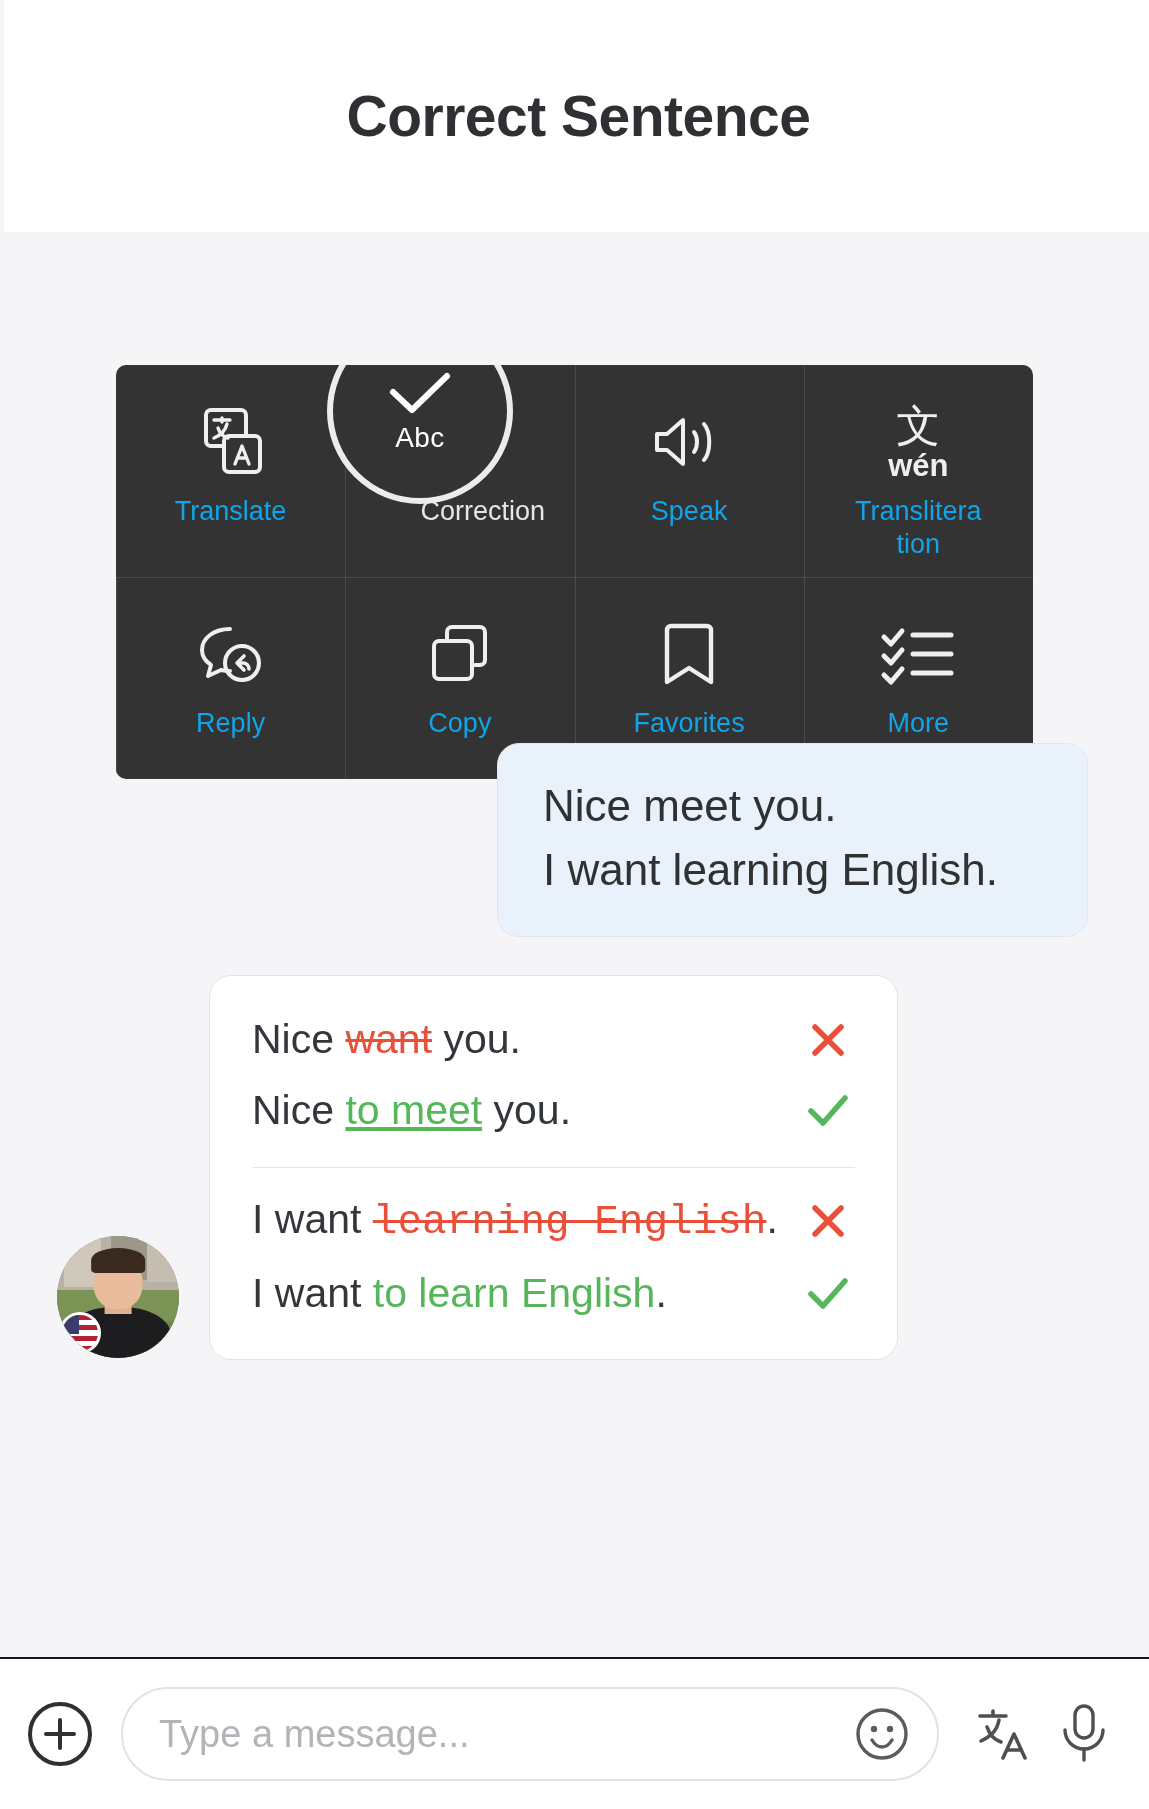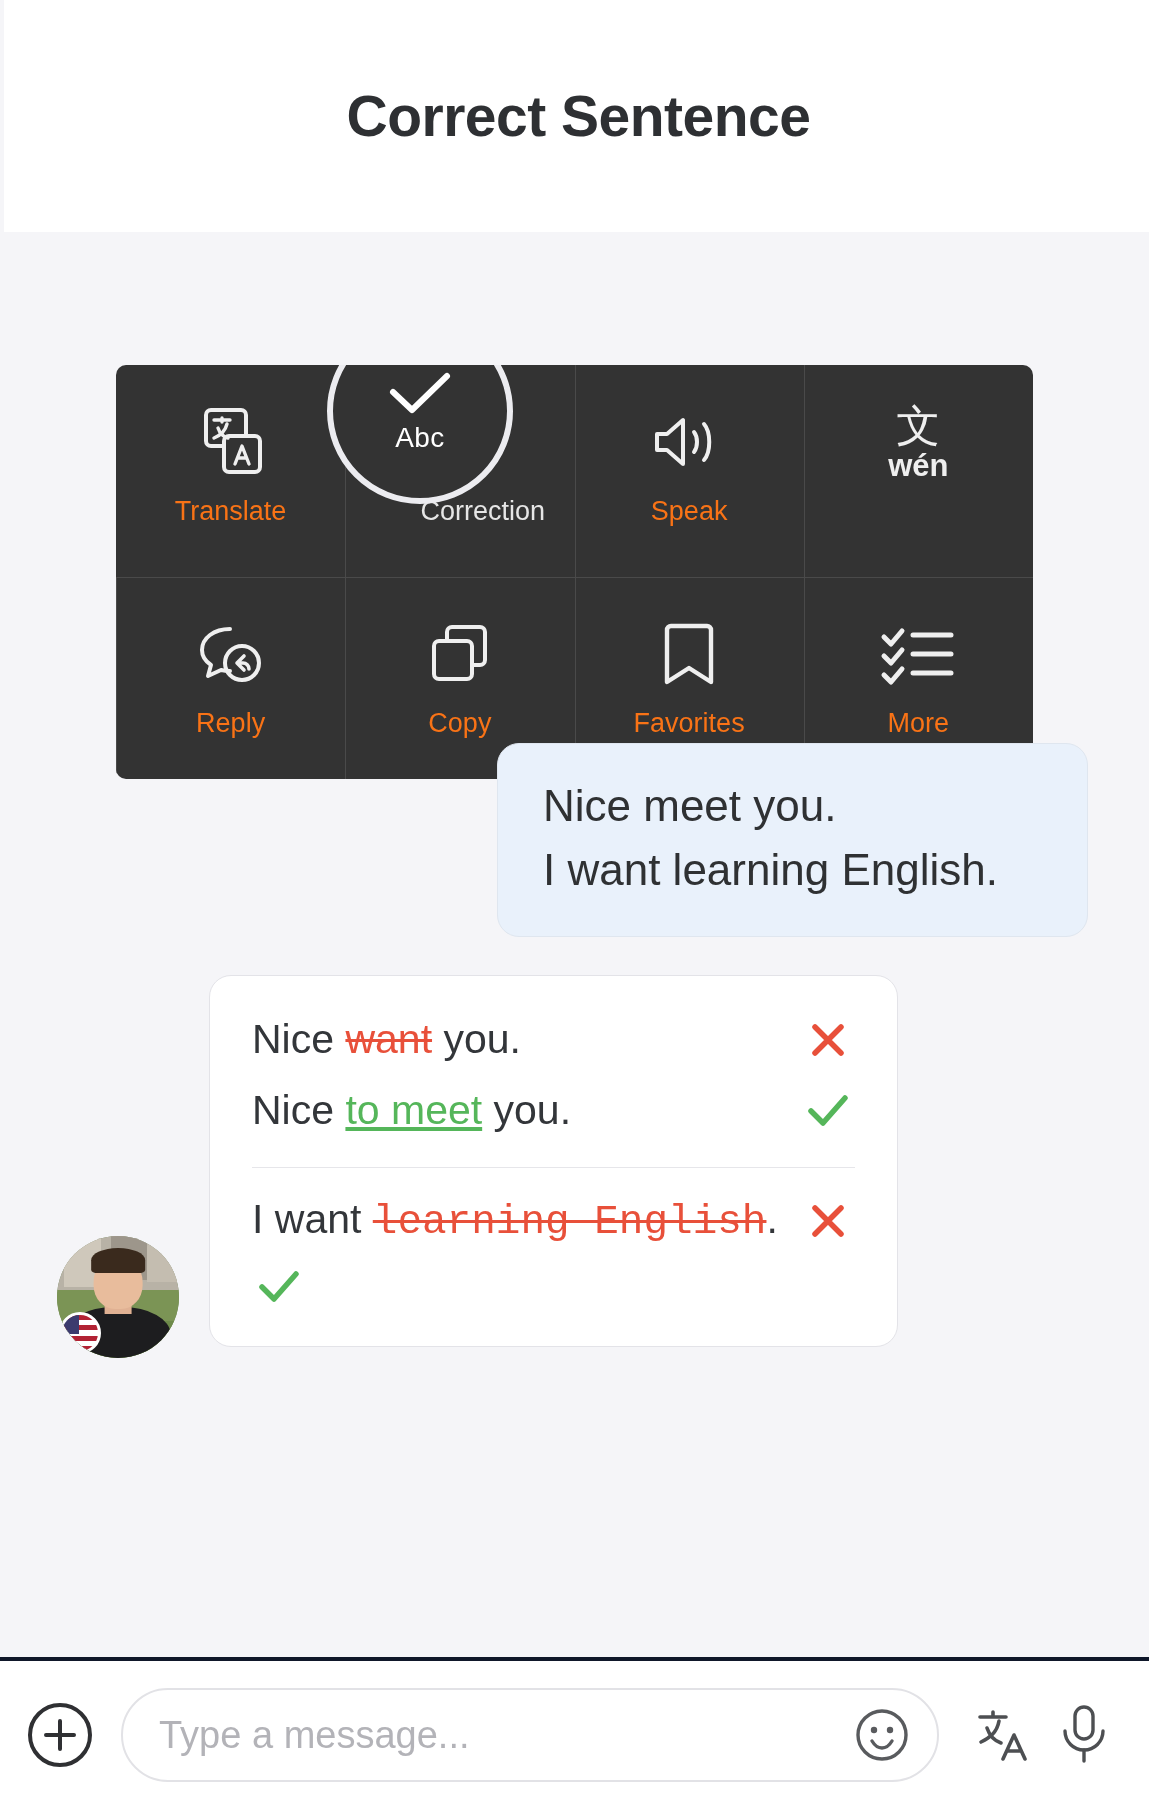--- a/index.html
+++ b/index.html
@@ -53,21 +53,21 @@
   .ctx-item.row2::before { top: 0; }
   .ctx-row2-line {
     position: absolute; left: 0; right: 0; top: 212px; height: 1px;
     background: #4a4a4a;
   }
   .ctx-icon {
     height: 78px; display: flex; align-items: center; justify-content: center;
     color: #efefef;
   }
   .ctx-label {
-    margin-top: 14px; font-size: 27px; color: #f97316; text-align: center;
+    margin-top: 14px; font-size: 27px; color: #0ea5e9; text-align: center;
     line-height: 1.24; max-width: 180px;
   }
   .ctx-item.active .ctx-label { color: #e6e6e6; margin-left: 46px; }
 
   
   .ctx-highlight {
     position: absolute;
     left: 211px; top: -47px;
     width: 186px; height: 186px;
     border-radius: 50%;
@@ -164,21 +164,21 @@
   .av-flag .stripes { position:absolute; inset:0; background:
      repeating-linear-gradient(to bottom, #b22234 0 14.28%, #ffffff 14.28% 28.57%); }
   .av-flag .canton { position:absolute; left:0; top:0; width:46%; height:53%; background:#3c3b6e; }
 
   
   .input-bar {
     position: absolute; left: 0; bottom: 0; width: 1149px; height: 152px;
     background: #ffffff;
     display: flex; align-items: center;
     padding: 0 28px;
-    border-top: 4px solid #0f172a;
+    border-top: 2px solid #0f172a;
   }
   .plus-btn {
     width: 64px; height: 64px; flex: 0 0 64px;
     border: 4px solid #2f3033; border-radius: 50%;
     display: flex; align-items: center; justify-content: center;
     cursor: pointer;
   }
   .msg-input-wrap {
     flex: 1; margin-left: 29px; margin-right: 22px;
     height: 94px;
@@ -244,20 +244,22 @@
           <div class="ctx-label">Speak</div>
         </div>
 
         <div class="ctx-item">
           <div class="ctx-icon">
             <div style="display:flex;flex-direction:column;align-items:center;line-height:1;">
               <span style="font-size:44px;color:#efefef;font-family:'DejaVu Sans',sans-serif;">文</span>
               <span style="font-size:31px;color:#efefef;font-weight:bold;margin-top:2px;">wén</span>
             </div>
           </div>
+          <div class="ctx-label" style="white-space:pre-line;">Translitera
+tion</div>
         </div>
 
         <div class="ctx-item row2">
           <div class="ctx-icon">
             <svg width="78" height="70" viewBox="0 0 78 70" fill="none">
               <path d="M38 10C22 10 10 19 10 31c0 6 3 11 9 15l-3 11 13-6c3 .7 6 1 9 1" stroke="#efefef" stroke-width="4" stroke-linecap="round" stroke-linejoin="round"></path>
               <circle cx="50" cy="44" r="17" stroke="#efefef" stroke-width="4"></circle>
               <path d="M52 37l-7 7 7 7M45 44h6a6 6 0 016 6" stroke="#efefef" stroke-width="3.6" stroke-linecap="round" stroke-linejoin="round"></path>
             </svg>
           </div>
@@ -344,20 +346,23 @@
           <div class="corr-text">
             <span>I want </span><span class="strike" style="color:#e8503a;font-family:Liberation Mono, monospace;">learning English</span><span>.</span>
           </div>
           <div class="corr-mark">
             <svg width="40" height="40" viewBox="0 0 40 40" fill="none">
               <path d="M7 7l26 26M33 7L7 33" stroke="#e8503a" stroke-width="5.5" stroke-linecap="round"></path>
             </svg>
           </div>
         </div>
         <div class="corr-row">
+          <div class="corr-text">
+            <span>I want </span><span style="color:#55b65a;">to learn English</span><span>.</span>
+          </div>
           <div class="corr-mark">
             <svg width="44" height="40" viewBox="0 0 44 40" fill="none">
               <path d="M5 20l12 12L39 7" stroke="#55b65a" stroke-width="5.5" stroke-linecap="round" stroke-linejoin="round"></path>
             </svg>
           </div>
         </div>
       </div>
 
     </div>
 

